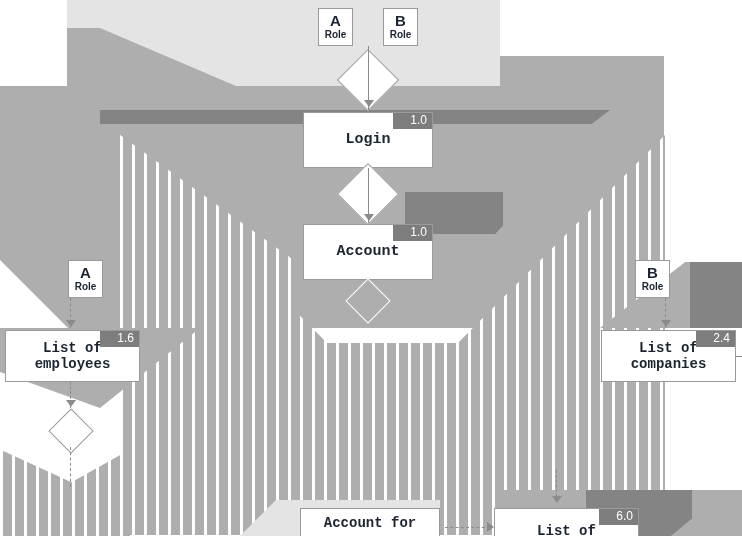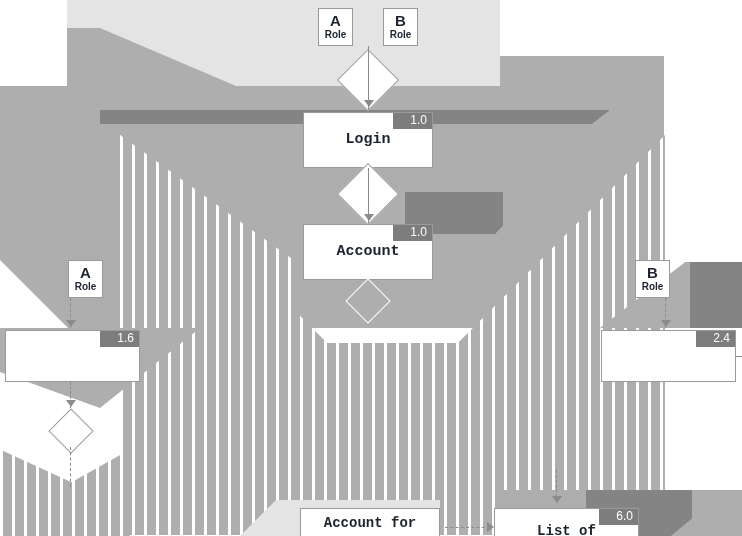--- a/index.html
+++ b/index.html
@@ -145,36 +145,38 @@
   <div class="diamond hollow" style="left:352px;top:285px;width:32px;height:32px;border-color:#ffffff;"></div>
 
   <div class="role" style="left:68px;top:260px;width:35px;height:38px;">
     <span class="rl-a">A</span>
     <span class="rl-b">Role</span>
   </div>
   <div class="dash-v" style="left:70px;top:298px;height:30px;"></div>
   <div class="arrow-d" style="left:66px;top:320px;"></div>
 
   <div class="node" style="left:5px;top:330px;width:135px;height:52px;font-size:14px;">
+    <span class="lbl">List of employees</span>
     <span class="badge">1.6</span>
   </div>
 
   <div class="dash-v" style="left:70px;top:382px;height:26px;"></div>
   <div class="arrow-d" style="left:66px;top:400px;"></div>
   <div class="diamond hollow" style="left:55px;top:415px;width:32px;height:32px;"></div>
   <div class="dash-v" style="left:70px;top:447px;height:40px;"></div>
 
   <div class="role" style="left:635px;top:260px;width:35px;height:38px;">
     <span class="rl-a">B</span>
     <span class="rl-b">Role</span>
   </div>
   <div class="dash-v" style="left:665px;top:298px;height:30px;"></div>
   <div class="arrow-d" style="left:661px;top:320px;"></div>
 
   <div class="node" style="left:601px;top:330px;width:135px;height:52px;font-size:14px;">
+    <span class="lbl">List of companies</span>
     <span class="badge">2.4</span>
   </div>
   <div class="conn conn-h" style="left:736px;top:356px;width:6px;"></div>
 
   <div class="dash-v" style="left:556px;top:470px;height:32px;"></div>
   <div class="arrow-d" style="left:552px;top:496px;"></div>
 
   <div class="node" style="left:300px;top:508px;width:140px;height:48px;font-size:14px;align-items:flex-start;padding-top:6px;">
     <span class="lbl">Account for</span>
   </div>

